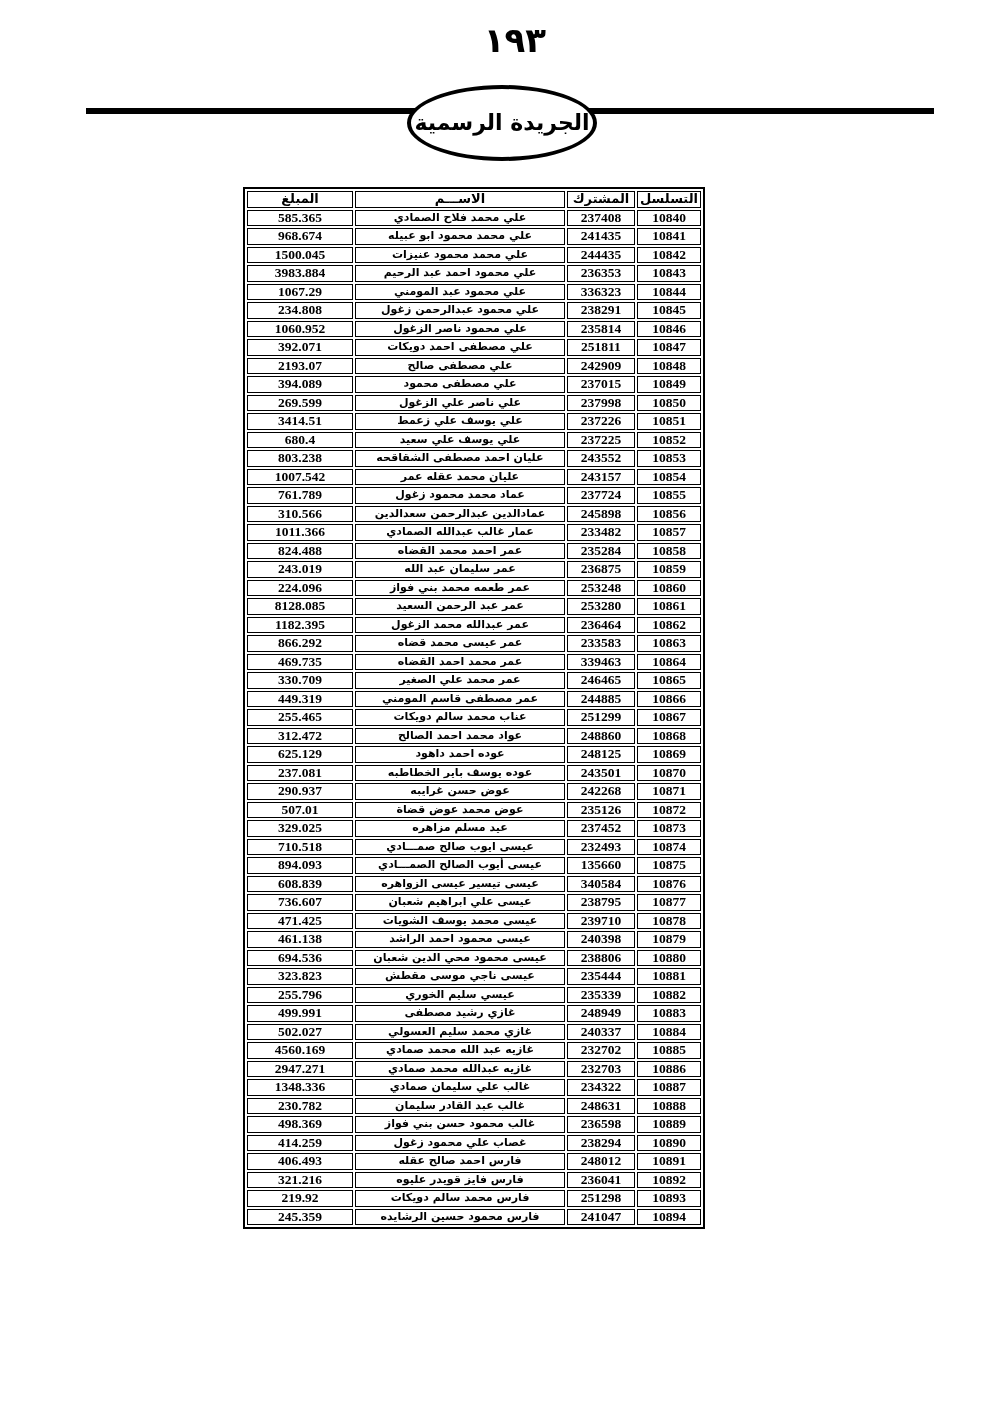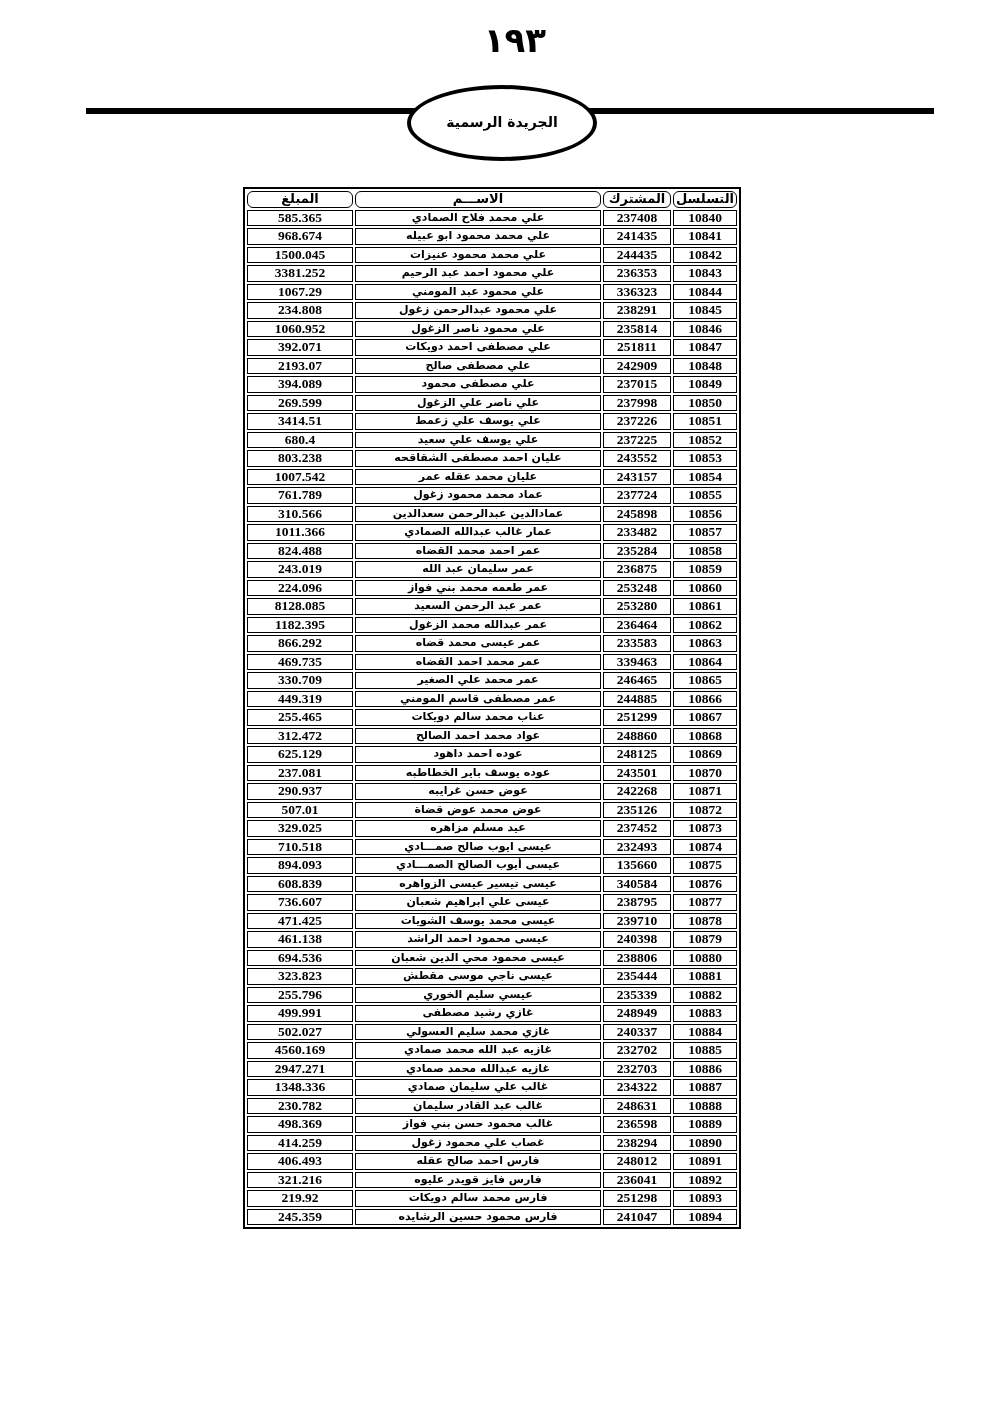--- a/index.html
+++ b/index.html
@@ -44,21 +44,21 @@
     height: 76px;
     background: #ffffff;
     border: 4px solid #000;
     border-radius: 50%;
     z-index: 2;
     display: flex;
     align-items: center;
     justify-content: center;
   }
   .gazette-badge span {
-    font-size: 14px;
+    font-size: 22px;
     font-weight: bold;
     padding-bottom: 2px;
   }
 
   
   table.registry {
     position: absolute;
     top: 187px;
     left: 243px;
     border-collapse: separate;
@@ -73,27 +73,26 @@
     line-height: 14.5px;
     padding: 0 2px;
     text-align: center;
     vertical-align: middle;
     font-weight: bold;
     white-space: nowrap;
     overflow: visible;
   }
   th.col-serial, td.cell-serial   { width: 47px; }
   th.col-subscriber, td.cell-subscriber { width: 68px; }
-  th.col-name, td.cell-name       { width: 246px; }
+  th.col-name, td.cell-name       { width: 210px; }
   th.col-amount, td.cell-amount   { width: 106px; }
 
   table.registry th {
     font-size: 13px;
     font-family: "DejaVu Sans", sans-serif;
-    border-radius: 6px;
   }
   td.num {
     font-family: "Liberation Serif", "DejaVu Serif", serif;
     font-size: 13.5px;
     direction: ltr;
   }
   td.cell-name {
     font-family: "DejaVu Sans", sans-serif;
     font-size: 11px;
   }
@@ -134,21 +133,21 @@
       <tr>
         <td class="num cell-serial">10842</td>
         <td class="num cell-subscriber">244435</td>
         <td class="cell-name">علي محمد محمود عنيزات</td>
         <td class="num cell-amount">1500.045</td>
       </tr>
       <tr>
         <td class="num cell-serial">10843</td>
         <td class="num cell-subscriber">236353</td>
         <td class="cell-name">علي محمود احمد عبد الرحيم</td>
-        <td class="num cell-amount">3381.252</td>
+        <td class="num cell-amount">3983.884</td>
       </tr>
       <tr>
         <td class="num cell-serial">10844</td>
         <td class="num cell-subscriber">336323</td>
         <td class="cell-name">علي محمود عبد المومني</td>
         <td class="num cell-amount">1067.29</td>
       </tr>
       <tr>
         <td class="num cell-serial">10845</td>
         <td class="num cell-subscriber">238291</td>

